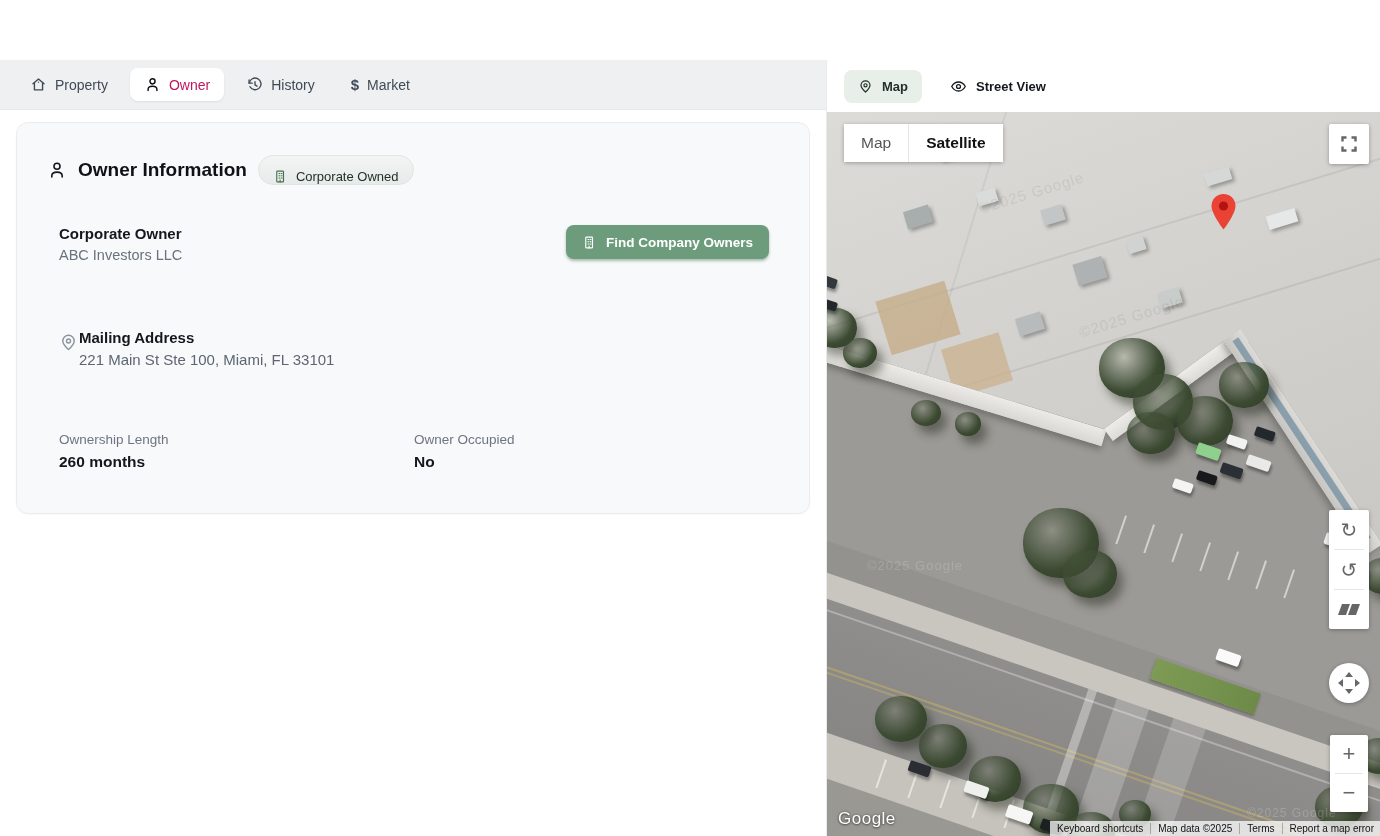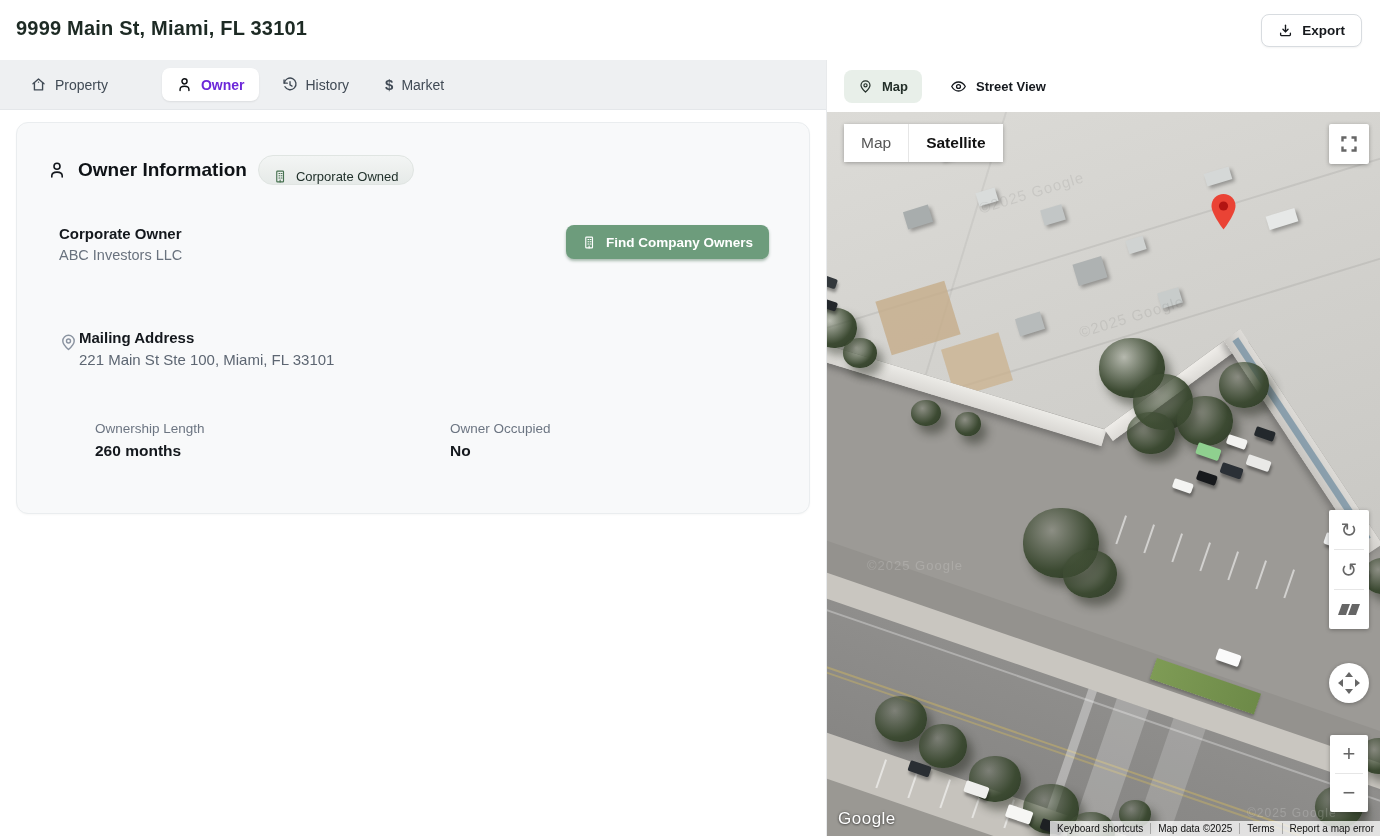--- a/index.html
+++ b/index.html
@@ -13,40 +13,40 @@
   .export-btn { position:absolute; right:18px; top:14px; height:33px; padding:0 16px; display:flex; align-items:center; gap:9px;
     background:#fff; border:1px solid #d8dce0; border-radius:8px; font-size:13.5px; font-weight:600; color:#15181c;
     box-shadow:0 1px 2px rgba(0,0,0,.05); cursor:pointer; }
 
   
   .left-panel { position:absolute; left:0; top:60px; width:694px; height:776px; background:#fff; }
   .tabbar { position:absolute; left:0; top:0; width:826px; height:50px; background:#eef0f2; border-bottom:1px solid #e4e7ea;
     display:flex; align-items:center; padding-left:16px; gap:8px; }
   .tab { display:flex; align-items:center; gap:8px; padding:8px 14px; border-radius:8px; font-size:14px; font-weight:500;
     color:#404a55; cursor:pointer; white-space:nowrap; }
-  .tab.active { background:#fff; color:#6d28d9; font-weight:700; box-shadow:0 1px 2px rgba(0,0,0,.08);margin-left:32px; }
+  .tab.active { background:#fff; color:#be185d; font-weight:400; box-shadow:0 1px 2px rgba(0,0,0,.08); }
   .tab .ticon { display:flex; align-items:center; }
   .dollar-glyph { font-size:15px; font-weight:600; line-height:1; }
 
   
   .card { position:absolute; left:16px; top:62px; width:794px; height:392px; background:#f8f9fa;
     border:1px solid #eaedef; border-radius:12px; box-shadow:0 1px 2px rgba(0,0,0,.03); }
   .card-header { position:absolute; left:30px; top:32px; display:flex; align-items:center; gap:11px; }
   .card-title { font-size:19px; font-weight:700; color:#0e1216; }
   .badge { display:flex; align-items:flex-end; gap:8px; height:30px; padding:0 14px; border-radius:16px;
     background:linear-gradient(180deg,#f3f5f4,#e6eae8); border:1px solid #e0e5e2; font-size:13px; font-weight:500; color:#20302a; }
   .corp-block { position:absolute; left:42px; top:102px; }
   .field-label-strong { font-size:15px; font-weight:700; color:#14181d; }
   .field-value-muted { font-size:14.5px; color:#69727e; margin-top:5px; }
   .find-btn { position:absolute; left:549px; top:102px; height:34px; padding:0 16px; display:flex; align-items:center; gap:9px;
     background:#6d9c7c; border:none; border-radius:8px; font-family:"Liberation Sans",sans-serif;
     font-size:13.5px; font-weight:700; color:#fff; box-shadow:0 2px 3px rgba(70,110,85,.45); cursor:pointer; }
   .mail-block { position:absolute; left:42px; top:206px; display:flex; gap:1px; }
   .mail-texts .field-value-muted { font-size:15px; color:#5d6672; }
-  .stats-row { position:absolute; left:42px; top:298px; width:710px; display:flex;margin-left:36px; }
+  .stats-row { position:absolute; left:42px; top:309px; width:710px; display:flex; }
   .stat { width:380px; }
   .stat-label { font-size:13.5px; color:#6c7582; }
   .stat-value { font-size:15.5px; font-weight:700; color:#14181d; margin-top:6px; }
 
   
   .right-panel { position:absolute; left:826px; top:60px; width:554px; height:776px; background:#fff; border-left:1px solid #e8eaec; }
   .viewbar { position:absolute; left:0; top:0; width:554px; height:52px; background:#fff; display:flex; align-items:center; padding-left:17px; gap:26px; }
   .view-tab { display:flex; align-items:center; gap:9px; font-size:13px; font-weight:600; color:#14181d; cursor:pointer; padding:9px 14px; border-radius:8px; }
   .view-tab.active { background:#e8efe9; color:#232f29; }
   .view-tab.plain { padding:9px 2px; }
@@ -90,33 +90,20 @@
   .attribution span:last-child { border-right:none; }
 
   svg { display:block; }
   .marker { position:absolute; left:383px; top:81px; }
 </style>
 </head>
 <body>
 
 <div class="app">
 
-  <div class="header">
-    <div class="page-title">9999 Main St, Miami, FL 33101</div>
-    <button class="export-btn">
-      <span class="ticon">
-        <svg width="15" height="15" viewBox="0 0 20 20" fill="none" stroke="#15181c" stroke-width="1.8" stroke-linecap="round" stroke-linejoin="round">
-          <path d="M10 3v8.5"></path>
-            <path d="M6.6 8.3 10 11.7 13.4 8.3"></path>
-            <path d="M3.5 13.5v2.3a1 1 0 0 0 1 1h11a1 1 0 0 0 1-1v-2.3"></path>
-        </svg>
-      </span>
-      <span>Export</span>
-    </button>
-  </div>
 
   <div class="left-panel">
     <div class="tabbar">
       <div class="tab">
         <span class="ticon">
           <svg width="17" height="17" viewBox="0 0 20 20" fill="none" stroke="#404a55" stroke-width="1.6" stroke-linecap="round" stroke-linejoin="round">
             <path d="M3.5 9.2 10 3.6l6.5 5.6"></path>
               <path d="M5.2 8v8.4h9.6V8"></path>
               <path d="M10 7.2v.01"></path>
           </svg>

